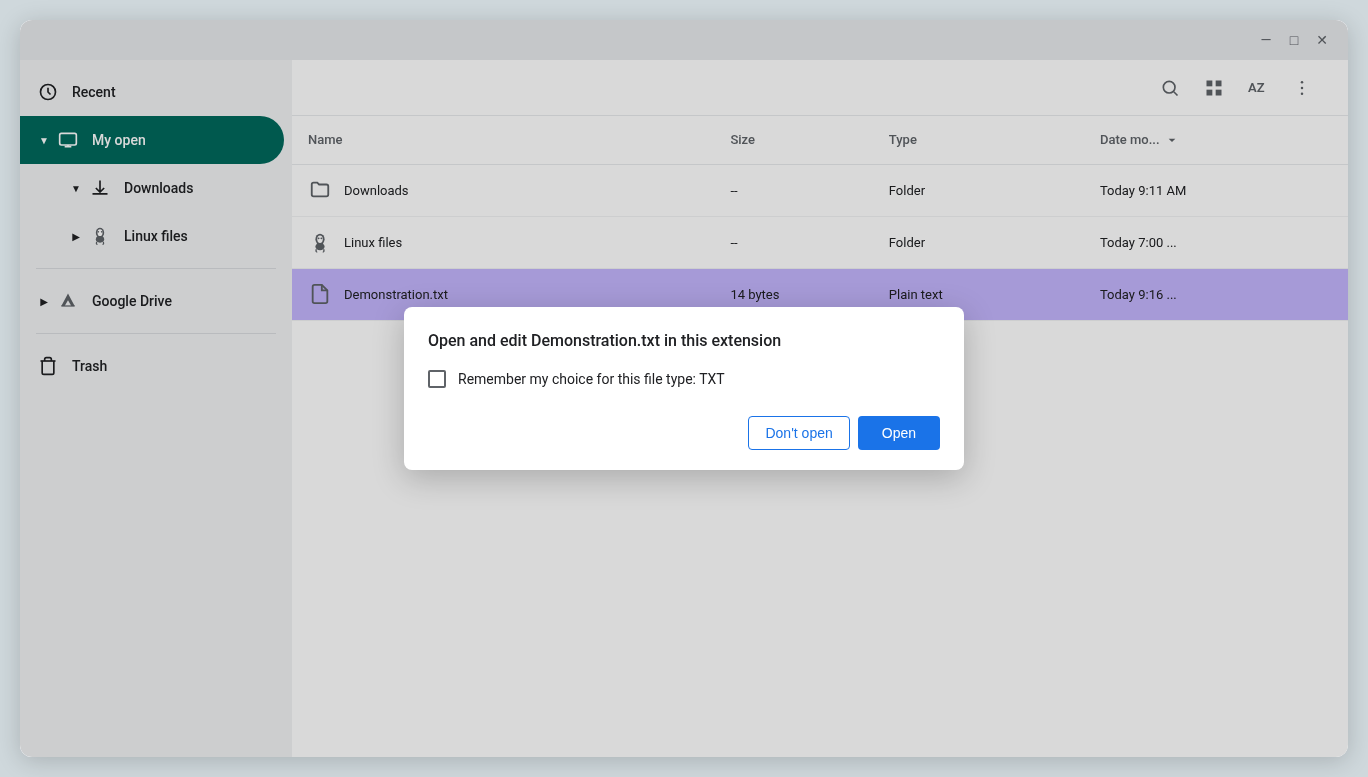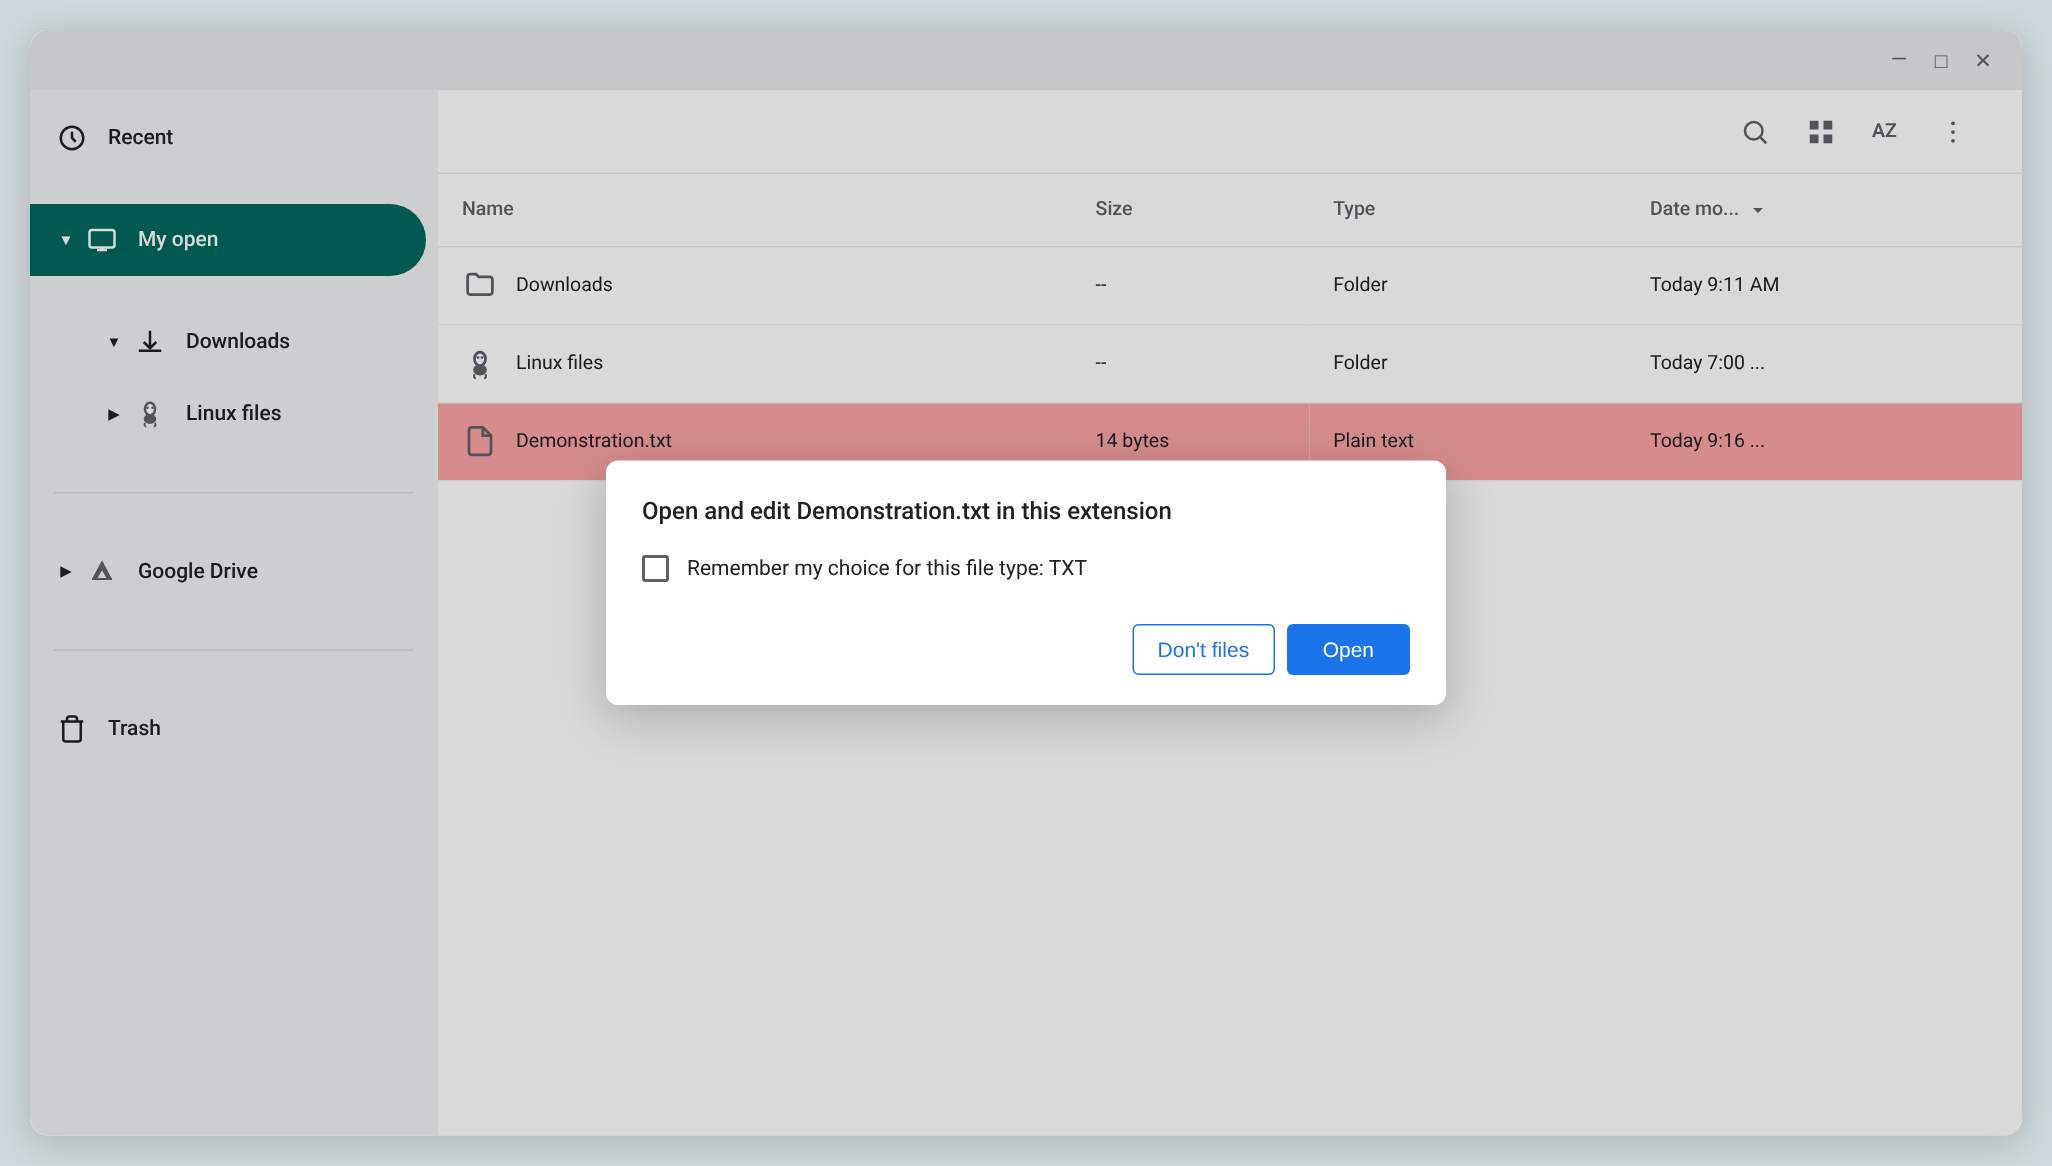--- a/index.html
+++ b/index.html
@@ -51,21 +51,20 @@
     }
     
     .sidebar {
       width: 272px;
       background: #f1f3f4;
       display: flex;
       flex-direction: column;
       padding: 8px 0;
       flex-shrink: 0;
       overflow-y: auto;
-      gap: 20px;
     }
     .sidebar-item {
       display: flex;
       align-items: center;
       padding: 0 16px;
       height: 48px;
       cursor: pointer;
       border-radius: 0 24px 24px 0;
       margin-right: 8px;
       color: #202124;
@@ -156,21 +155,21 @@
     }
     .col-name { width: 40%; }
     .col-size { width: 15%; }
     .col-type { width: 20%; }
     .col-date { width: 25%; }
     .file-table tbody tr {
       cursor: pointer;
       height: 52px;
     }
     .file-table tbody tr.highlighted {
-      background: #fca5a5;
+      background: #c4b5fd;
     }
     .file-table tbody td {
       padding: 0 16px;
       font-size: 13px;
       color: #202124;
       border-bottom: 1px solid #f1f3f4;
       vertical-align: middle;
     }
     .file-name-cell {
       display: flex;
@@ -471,18 +470,18 @@
   </div>
 
   <div class="overlay">
     <div class="dialog">
       <div class="dialog-title">Open and edit Demonstration.txt in this extension</div>
       <div class="dialog-checkbox-row">
         <div class="dialog-checkbox"></div>
         <label class="dialog-checkbox-label">Remember my choice for this file type: TXT</label>
       </div>
       <div class="dialog-actions">
-        <button class="btn-text">Don't files</button>
+        <button class="btn-text">Don't open</button>
         <button class="btn-filled">Open</button>
       </div>
     </div>
   </div>
 </div>
 
 </body></html>

